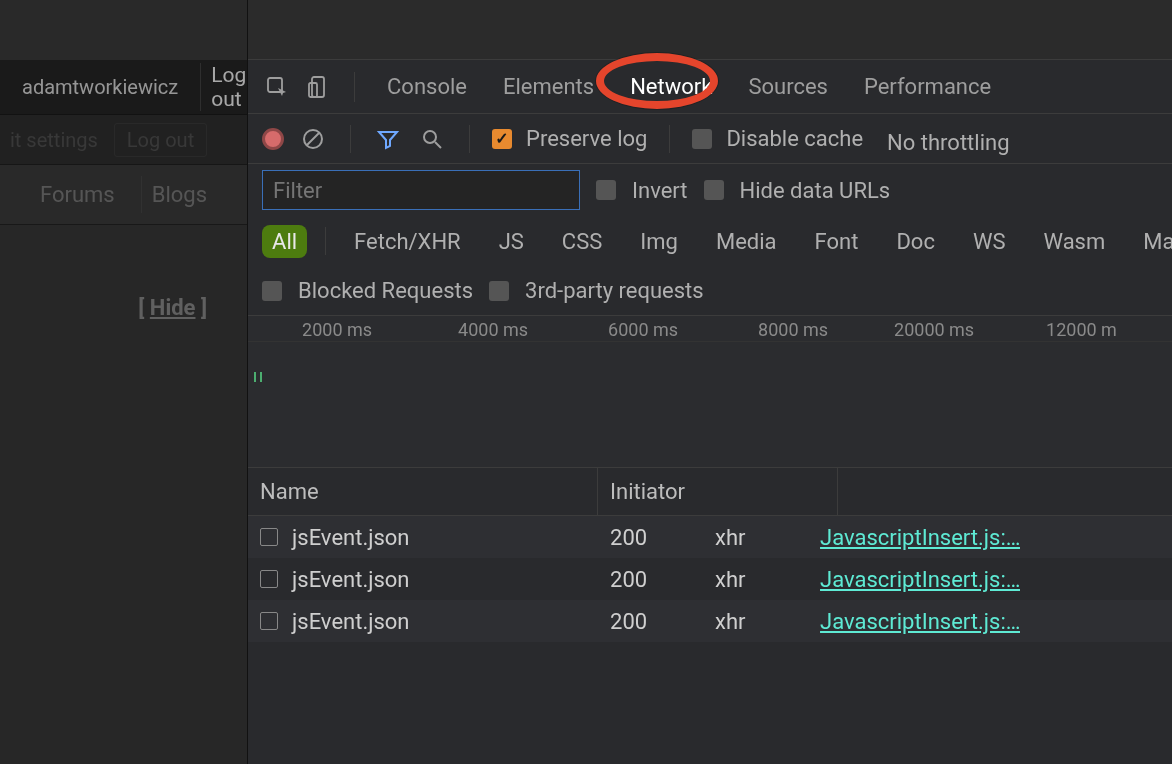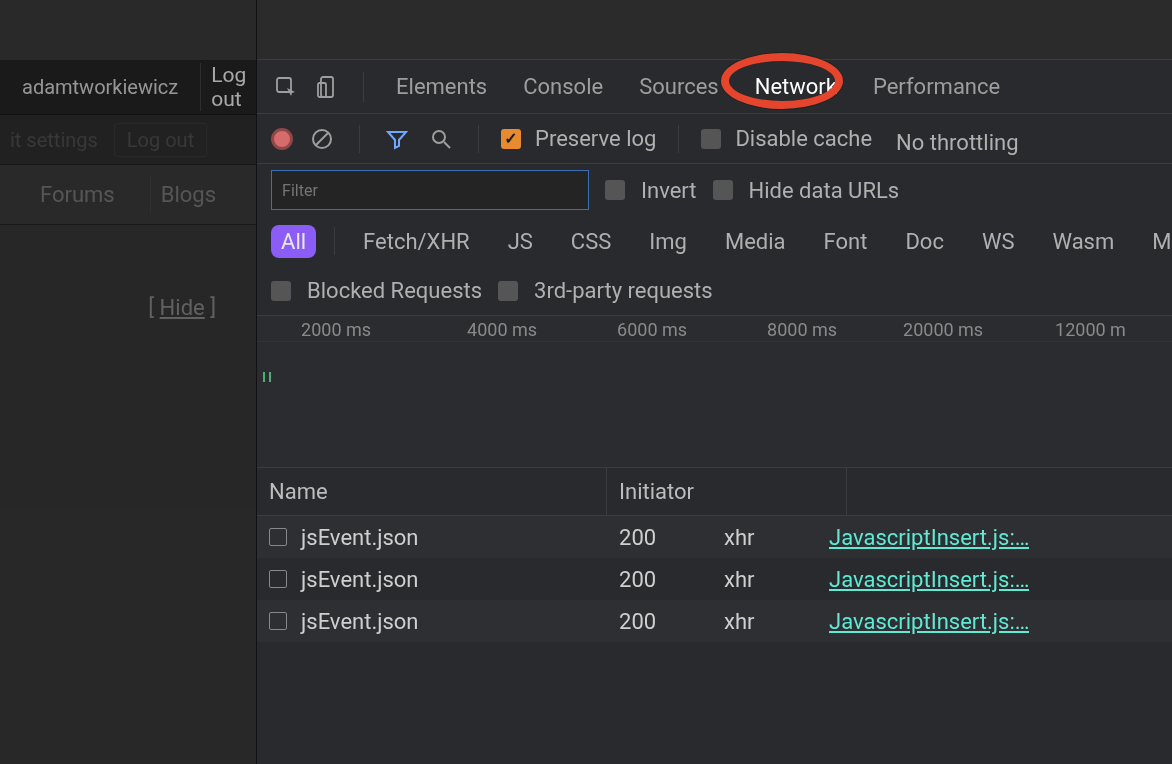--- a/index.html
+++ b/index.html
@@ -7,25 +7,25 @@
   .root { display: flex; width: 100%; height: 100%; }
 
   
   .left-panel { width: 300px; height: 100%; background: #2f2f2f; position: relative; }
   .left-topbar { height: 60px; background: #3a3a3a; }
   .left-userbar { height: 55px; display: flex; align-items: center; padding-left: 22px; gap: 12px; background: #242424; border-bottom: 1px solid #1a1a1a; }
   .left-user { color: #d0d0d0; font-size: 20px; padding-right: 10px;}
   .left-logout { color: #e8e8e8; font-size: 21px; padding-left: 10px; border-left: 1px solid #404040; }
   .left-ghostrow { height: 50px; display:flex; align-items:center; gap:16px; padding-left:10px; color:#4e4e4e; font-size:20px; border-bottom:1px solid #1f1f1f;}
   .ghost-btn { padding:4px 12px; border:1px solid #3a3a3a; border-radius:3px;}
-  .left-navrow { height: 60px; display: flex; align-items: center; gap: 25px; padding: 0 30px; background: #3a3a3a; border-bottom:1px solid #222;}
+  .left-navrow { height: 60px; display: flex; align-items: center; gap: 16px; padding: 0 30px; background: #3a3a3a; border-bottom:1px solid #222;}
   .left-nav-item { color: #777; font-size: 22px; padding: 6px 10px; }
   .left-nav-item + .left-nav-item { border-left: 1px solid #444; }
   .left-body { position: relative; height: calc(100% - 60px - 55px - 50px - 60px); background: #373737; }
-  .hide-link { position:absolute; top:70px; right:40px; color:#868686; font-size:22px; font-weight:400;}
+  .hide-link { position:absolute; top:70px; right:40px; color:#868686; font-size:22px; font-weight:700;}
   .hide-link u { text-decoration: underline; }
   .dim-overlay { position: absolute; inset: 0; background: rgba(0,0,0,0.28); pointer-events: none; }
 
   
   .devtools { flex: 1; height: 100%; display: flex; flex-direction: column; background: #292a2d; border-left: 1px solid #111; }
   .dt-top-gap { height: 60px; background: #2b2b2b; border-bottom: 1px solid #3c3c3c; }
   .dt-tabbar { height: 54px; display: flex; align-items: center; gap: 0; padding: 0 8px; border-bottom: 1px solid #3c3c3c; position: relative; }
   .dt-icon { width: 34px; height: 34px; display:flex; align-items:center; justify-content:center; color:#9e9e9e; margin: 0 4px; }
   .dt-icon svg { width: 24px; height: 24px; stroke: currentColor; fill: none; stroke-width: 1.8; }
   .dt-sep { width: 1px; height: 30px; background: #3c3c3c; margin: 0 14px; }
@@ -46,23 +46,23 @@
   .record-dot { width: 22px; height: 22px; border-radius: 50%; background: #d66b6b; border: 3px solid #8f4747; }
   .icon-btn { width: 30px; height: 30px; display:flex; align-items:center; justify-content:center; color:#9e9e9e; }
   .icon-btn svg { width: 24px; height: 24px; stroke: currentColor; fill: none; stroke-width: 2; }
   .icon-btn.filter-icon svg { stroke: #6fa8ff; }
   .tb-sep { width: 1px; height: 28px; background: #3c3c3c; margin: 0 8px; }
   .cb { width: 20px; height: 20px; border-radius: 3px; background: #555; display:flex; align-items:center; justify-content:center; flex-shrink:0; }
   .cb.checked { background: #e88a2f; }
   .cb.checked::after { content: "✓"; color: #1a1a1a; font-size: 16px; font-weight: 700; }
 
   .dt-filterrow { min-height: 50px; display: flex; align-items: center; gap: 16px; padding: 6px 14px; flex-wrap: wrap; font-size: 22px; color:#b0b0b0;}
-  .filter-input { width: 318px; height: 40px; border: 1px solid #3a6fb7; background: #242424; color:#999; font-size: 16px; padding: 0 10px; outline: none;}
+  .filter-input { width: 318px; height: 40px; border: 1px solid #3a6fb7; background: #242424; color:#999; font-size: 22px; padding: 0 10px; outline: none;}
   .type-pill { padding: 4px 10px; border-radius: 8px; }
-  .type-pill.active { background: #8b5cf6; color: #e8e8e8; }
+  .type-pill.active { background: #4d7c0f; color: #e8e8e8; }
   .type-group { display:flex; align-items:center; gap: 18px; flex-wrap:nowrap;}
 
   .dt-filterrow2 { height: 50px; display: flex; align-items: center; gap: 16px; padding: 0 14px; font-size: 22px; color:#b0b0b0; border-bottom: 1px solid #3c3c3c;}
 
   .timeline-head { height: 26px; display:flex; align-items:flex-start; font-size: 18px; color:#8a8a8a; border-bottom:1px solid #333; background:#2b2c2f; position:relative; }
   .timeline-tick { position:absolute; top:3px; }
   .timeline-body { height: 126px; background:#2b2c2f; border-bottom:1px solid #3c3c3c; position:relative;}
   .tick-mark { position:absolute; top:30px; width:2px; height:10px; background:#4cae70; }
 
   .req-head { height: 48px; display:flex; align-items:center; border-bottom:1px solid #3c3c3c; font-size:22px; color:#bdbdbd; background:#292a2d;}
@@ -118,27 +118,27 @@
             <path d="M13 13 l8 4 -3 1 -1 3 z" fill="currentColor" stroke="none"></path>
           </svg>
       </span>
       <span class="dt-icon">
         <svg viewBox="0 0 24 24">
             <rect x="5" y="2" width="12" height="20" rx="2"></rect>
             <rect x="2" y="8" width="8" height="14" rx="1.5"></rect>
           </svg>
       </span>
       <span class="dt-sep"></span>
+      <div class="dt-tab">Console</div>
       <div class="dt-tab">Elements</div>
-      <div class="dt-tab">Console</div>
-      <div class="dt-tab">Sources</div>
       <div class="dt-tab active" style="position:relative;">
         <span>Network</span>
         <span class="highlight-ring" style="left:-16px;"></span>
       </div>
+      <div class="dt-tab">Sources</div>
       <div class="dt-tab">Performance</div>
     </div>
 
     <div class="dt-toolbar">
       <span class="record-dot"></span>
       <span class="icon-btn">
         <svg viewBox="0 0 24 24">
             <circle cx="12" cy="12" r="9"></circle>
             <line x1="6" y1="18" x2="18" y2="6"></line>
           </svg>
@@ -191,21 +191,21 @@
     </div>
 
     <div class="dt-filterrow2">
       <span class="cb"></span>
       <span>Blocked Requests</span>
       <span class="cb"></span>
       <span>3rd-party requests</span>
     </div>
 
     <div class="timeline-head">
-      <span class="timeline-tick" style="left:44px">2000 ms</span>
+      <span class="timeline-tick" style="left:54px">2000 ms</span>
       <span class="timeline-tick" style="left:210px">4000 ms</span>
       <span class="timeline-tick" style="left:360px">6000 ms</span>
       <span class="timeline-tick" style="left:510px">8000 ms</span>
       <span class="timeline-tick" style="left:646px">20000 ms</span>
       <span class="timeline-tick" style="left:798px">12000 m</span>
     </div>
     <div class="timeline-body">
       <span class="tick-mark" style="left:6px"></span>
       <span class="tick-mark" style="left:12px"></span>
     </div>

